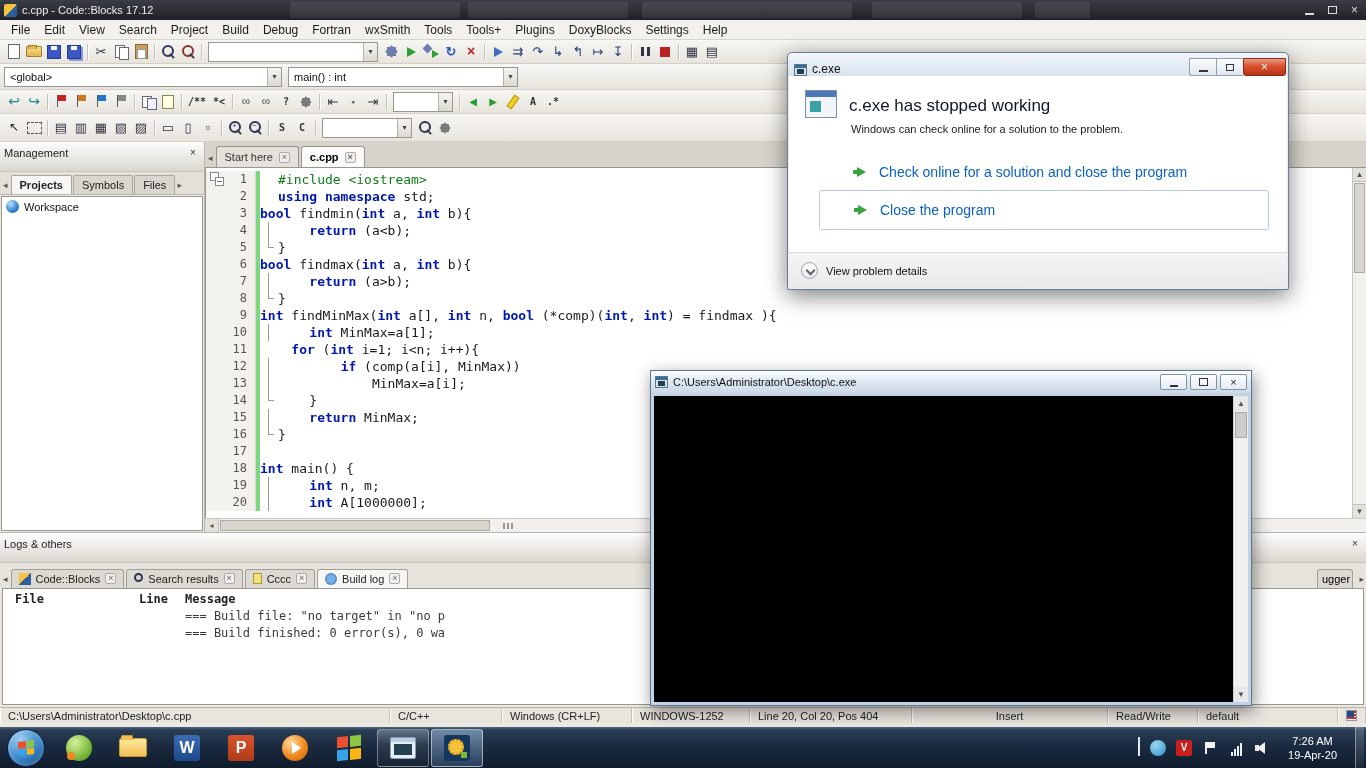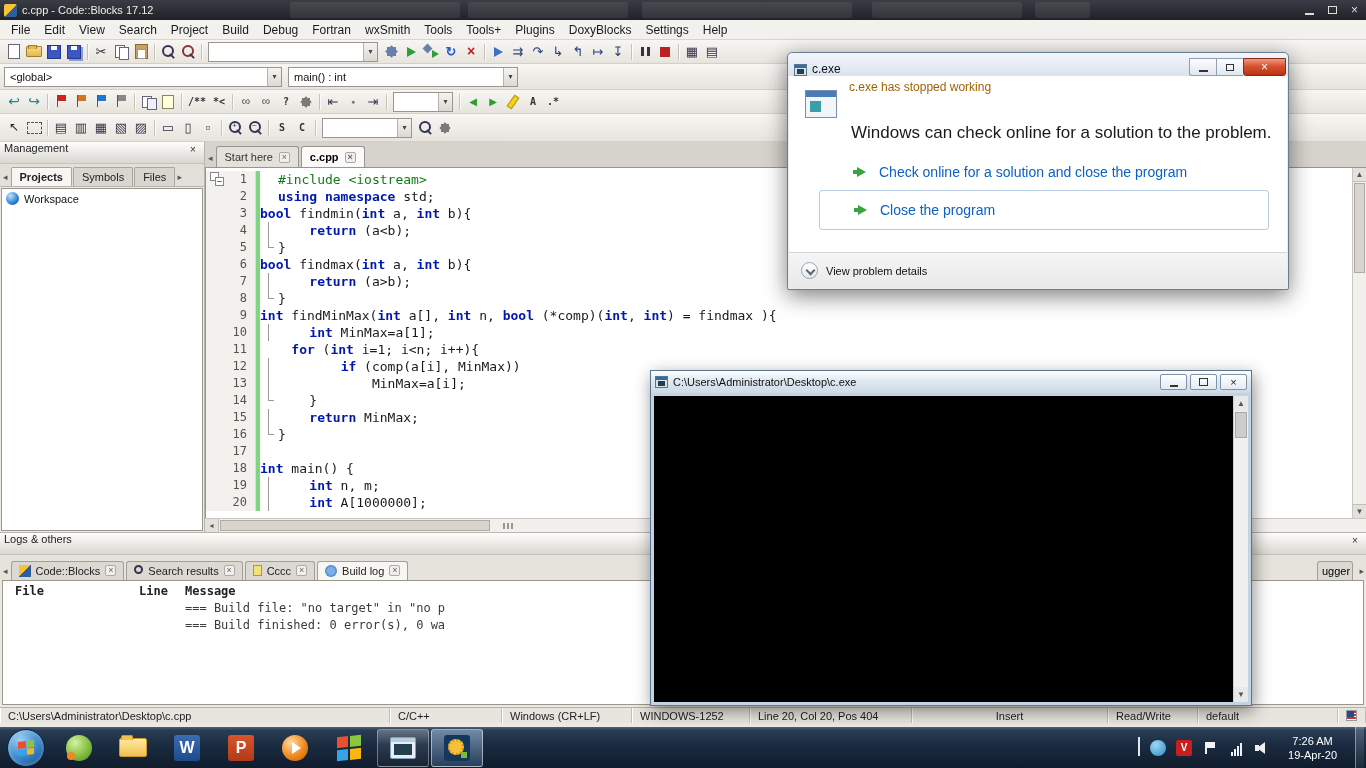--- a/index.html
+++ b/index.html
@@ -72,21 +72,21 @@
 .i-swap-header-source::after{content:'';position:absolute;left:7px;top:5px;width:8px;height:10px;background:#eef;border:1px solid #667}
 .i-open-include-file::before{content:'';width:10px;height:12px;background:#ffd;border:1px solid #885}
 .i-goto-declaration,.i-goto-implementation{color:#555;font-size:12px}
 .i-highlight::before{content:'';width:4px;height:12px;background:#f0d020;border:1px solid #b89a10;transform:rotate(35deg)}
 .i-dashed-select::before{content:'';width:13px;height:10px;border:1px dashed #555}
 .i-pointer{font-size:12px;color:#222}
 
 
 .main{position:absolute;top:142px;left:0;right:0;height:390px;display:flex;z-index:1}
 .mgmt{width:205px;background:#ece9e2;border-right:1px solid #b8b5ae;display:flex;flex-direction:column}
-.panel-header{height:22px;background:linear-gradient(#fdfdfc,#dad7d0);border-bottom:1px solid #c6c3bb;display:flex;align-items:flex-start;font-size:11px;padding:0 4px;color:#222;flex:none}
+.panel-header{height:30px;background:linear-gradient(#fdfdfc,#dad7d0);border-bottom:1px solid #c6c3bb;display:flex;align-items:flex-end;font-size:11px;padding:12px 4px;color:#222;flex:none}
 .panel-x{margin-left:auto;width:14px;height:14px;display:flex;align-items:center;justify-content:center;font-size:10px;color:#333}
 .mgmt-tabs{display:flex;align-items:flex-end;height:23px;background:#e3e0d9;border-bottom:1px solid #b8b5ae;padding:0 2px;font-size:11px;flex:none}
 .mgmt-tab{padding:3px 8px;border:1px solid #a9a69e;border-bottom:none;background:#d9d6cf;margin-right:1px;border-radius:2px 2px 0 0;color:#222}
 .mgmt-tab.active{background:#f7f6f3;font-weight:bold}
 .tab-scroll{font-size:9px;color:#555;padding:0 3px 4px 1px}
 .mgmt-body{flex:1;background:#fff;border:1px solid #9a978f;margin:1px}
 .ws-item{display:flex;align-items:flex-end;gap:5px;padding:3px 4px;font-size:11px;color:#111}
 .ws-icon{width:13px;height:13px;border-radius:50%;background:radial-gradient(circle at 35% 30%,#bfe3ff,#2f7fd0 60%,#0a4c96);flex:none}
 
 
@@ -206,22 +206,22 @@
 .cd-btns{margin-left:auto;display:flex;margin-top:-4px}
 .cd-btn{width:27px;height:18px;background:linear-gradient(#fcfdfe,#dfe7ef);border:1px solid #90a0b2;border-right:none;display:flex;align-items:center;justify-content:center}
 .cd-btn:first-child{border-radius:0 0 0 3px}
 .cd-btn.close{width:43px;background:linear-gradient(#ee9a85,#d9512f 45%,#b83316);color:#fff;font-size:12px;border:1px solid #8a2a10;border-radius:0 0 3px 3px}
 .cd-btn .glyph-min{background:#333}
 .cd-btn .glyph-restore{border-color:#333;width:8px;height:7px}
 .cd-white{position:absolute;left:1px;right:1px;top:23px;bottom:37px;background:#fff}
 .cd-appicon{position:absolute;left:16px;top:14px;width:32px;height:28px;border:1px solid #7a90a6;background:#f2f6fa}
 .cd-appicon::before{content:'';position:absolute;left:0;top:0;right:0;height:6px;background:#4a7ab8}
 .cd-appicon::after{content:'';position:absolute;left:4px;top:10px;width:11px;height:11px;background:#3aa0a8}
-.cd-heading{position:absolute;left:60px;top:4px;font-size:12px;color:#a16207}
-.cd-sub{position:absolute;left:62px;top:47px;font-size:17px;color:#1a1a1a}
+.cd-heading{position:absolute;left:60px;top:20px;font-size:17px;color:#0f172a}
+.cd-sub{position:absolute;left:62px;top:47px;font-size:11px;color:#1a1a1a}
 .cd-link{position:absolute;display:flex;align-items:center;gap:13px;font-size:14px;color:#0a61c2}
 .cd-link.first{left:68px;top:88px}
 .cd-link.boxed{left:30px;right:18px;top:114px;height:40px;border:1px solid #b8cbe0;border-radius:3px;padding-left:38px}
 .green-arrow{width:0;height:0;border-left:9px solid #39a33f;border-top:5px solid transparent;border-bottom:5px solid transparent;position:relative;flex:none}
 .green-arrow::before{content:'';position:absolute;left:-13px;top:-2px;width:5px;height:4px;background:#39a33f}
 .cd-footer{position:absolute;left:1px;right:1px;bottom:1px;height:36px;background:linear-gradient(#f5f5f5,#e9e9e9);border-top:1px solid #d5d5d5;display:flex;align-items:center;gap:8px;padding-left:12px;font-size:11px;color:#111;border-radius:0 0 2px 2px}
 .chev-circle{width:17px;height:17px;border-radius:50%;border:1px solid #9aa4ae;background:linear-gradient(#fff,#e6e9ec);position:relative;flex:none}
 .chev-circle::after{content:'';position:absolute;left:5px;top:4px;width:5px;height:5px;border-right:2px solid #5a676f;border-bottom:2px solid #5a676f;transform:rotate(45deg)}
 </style>
 </head>

